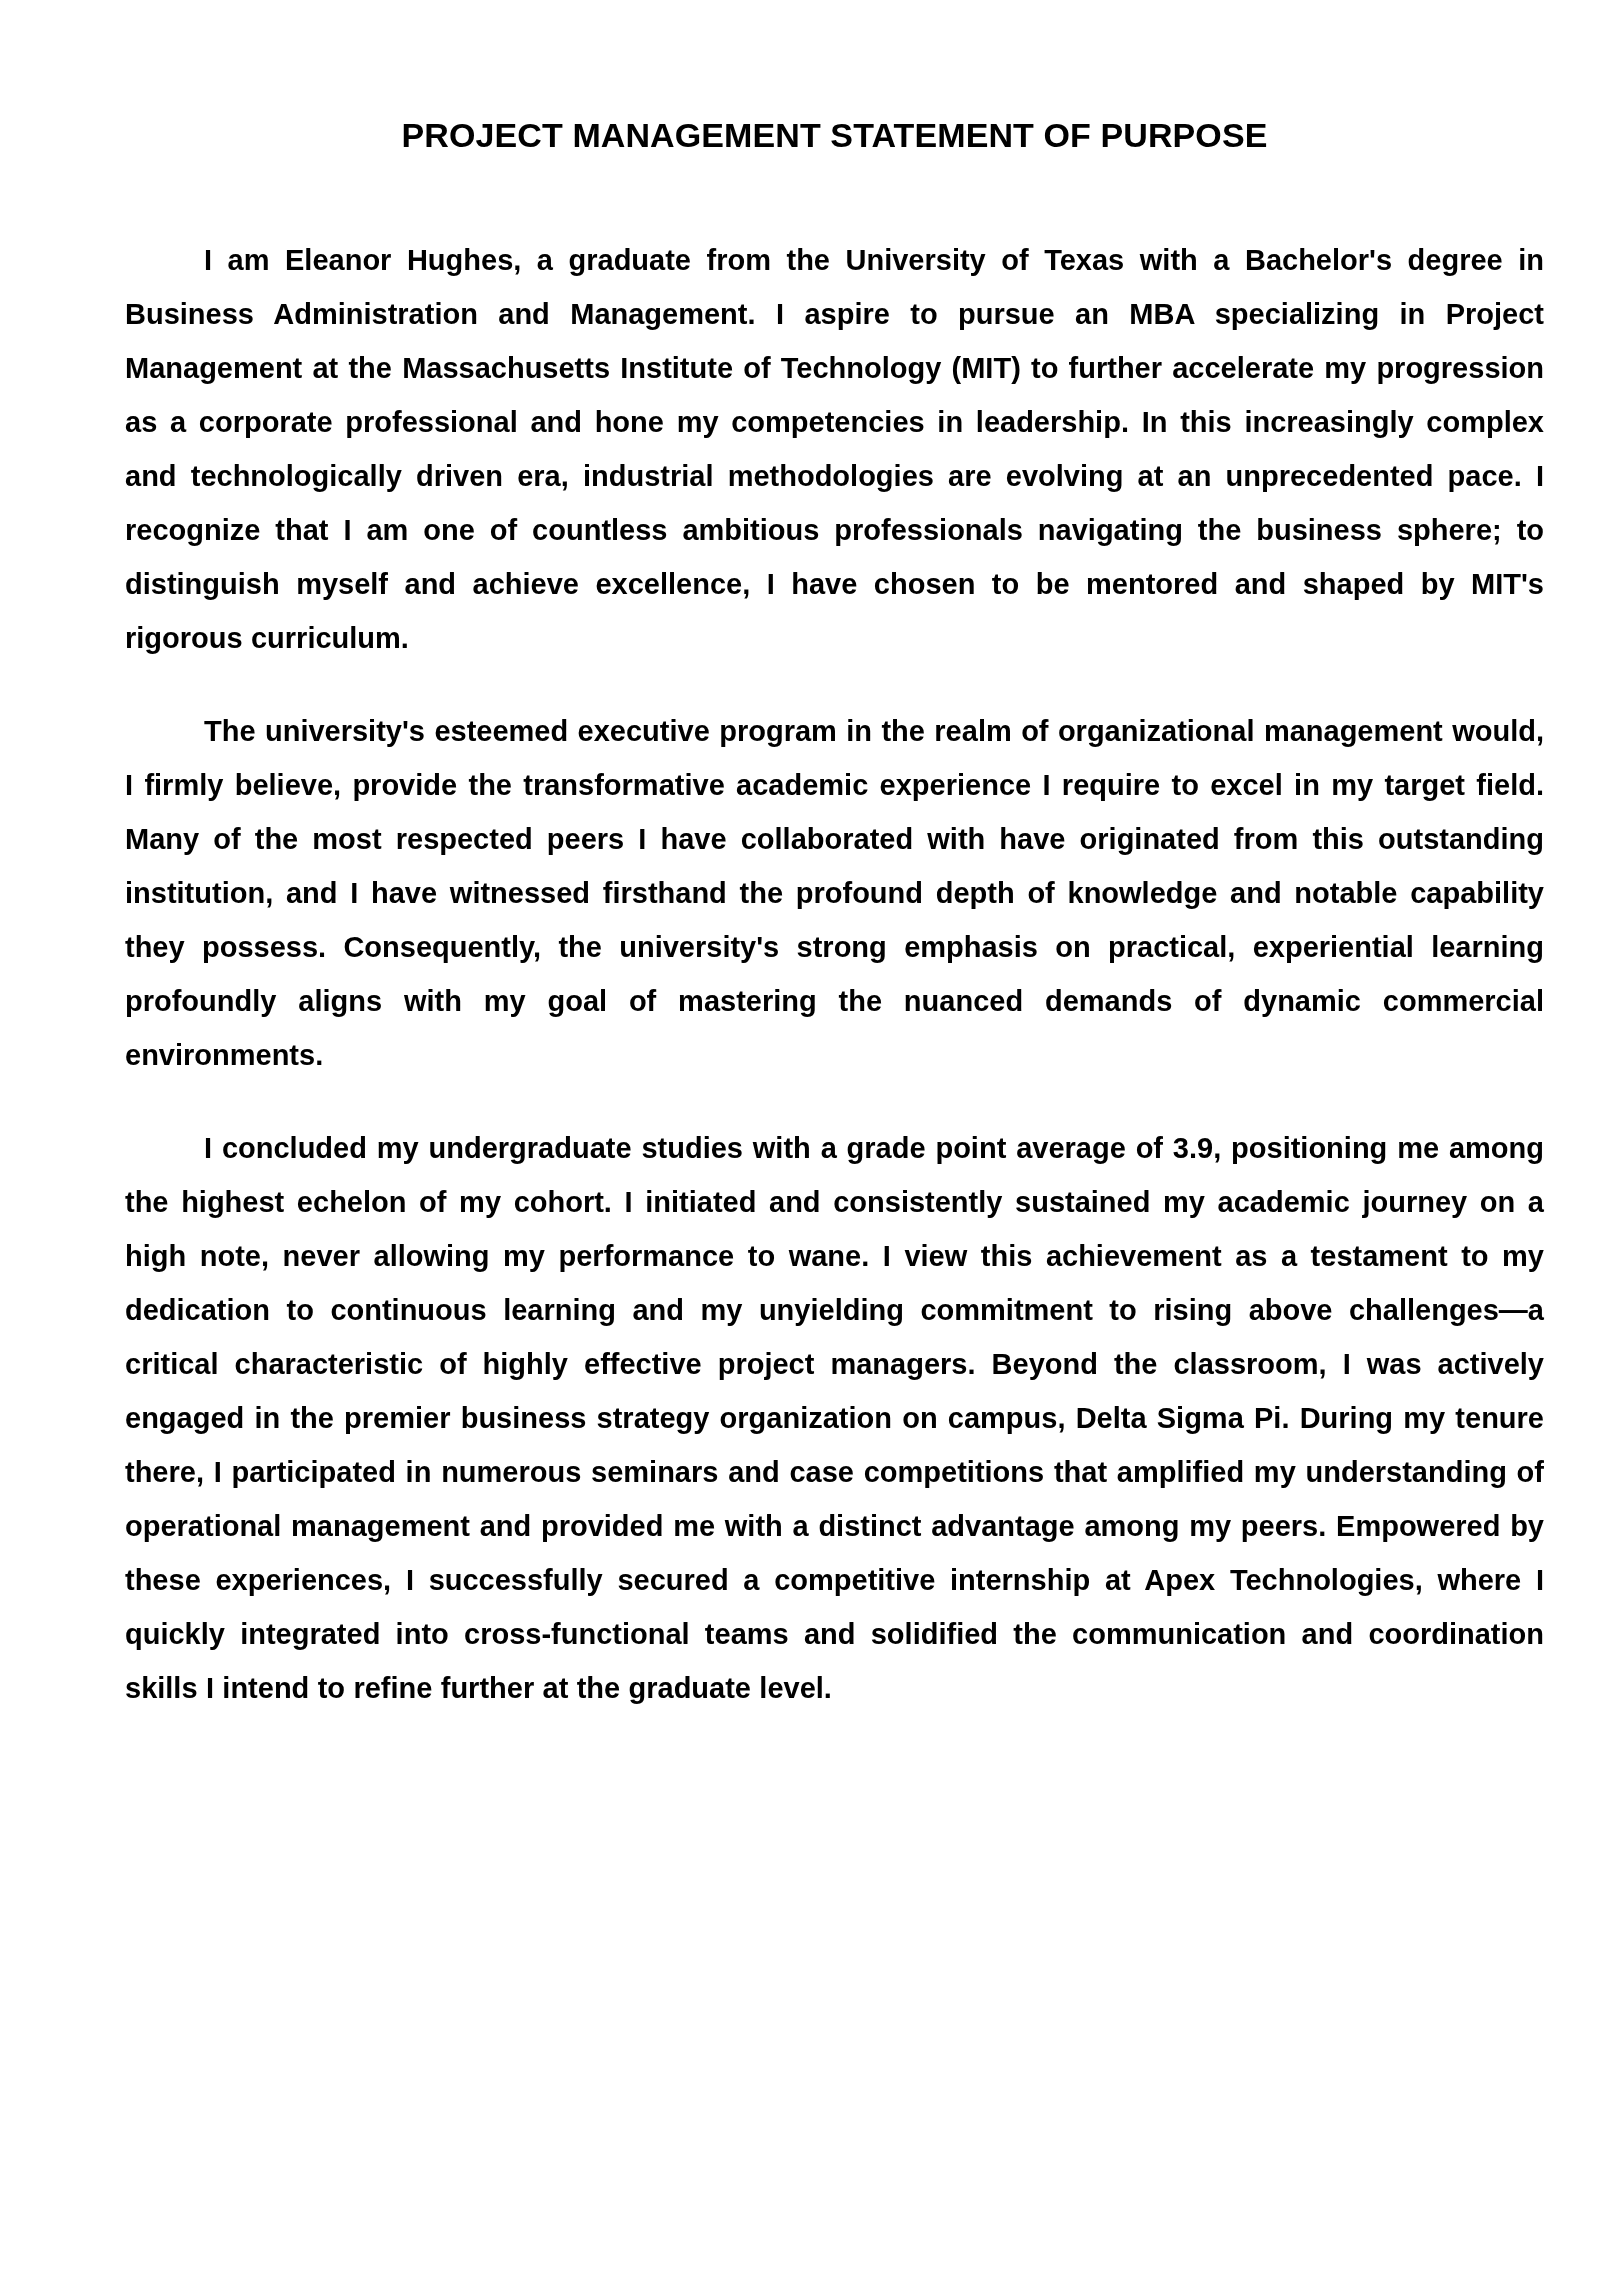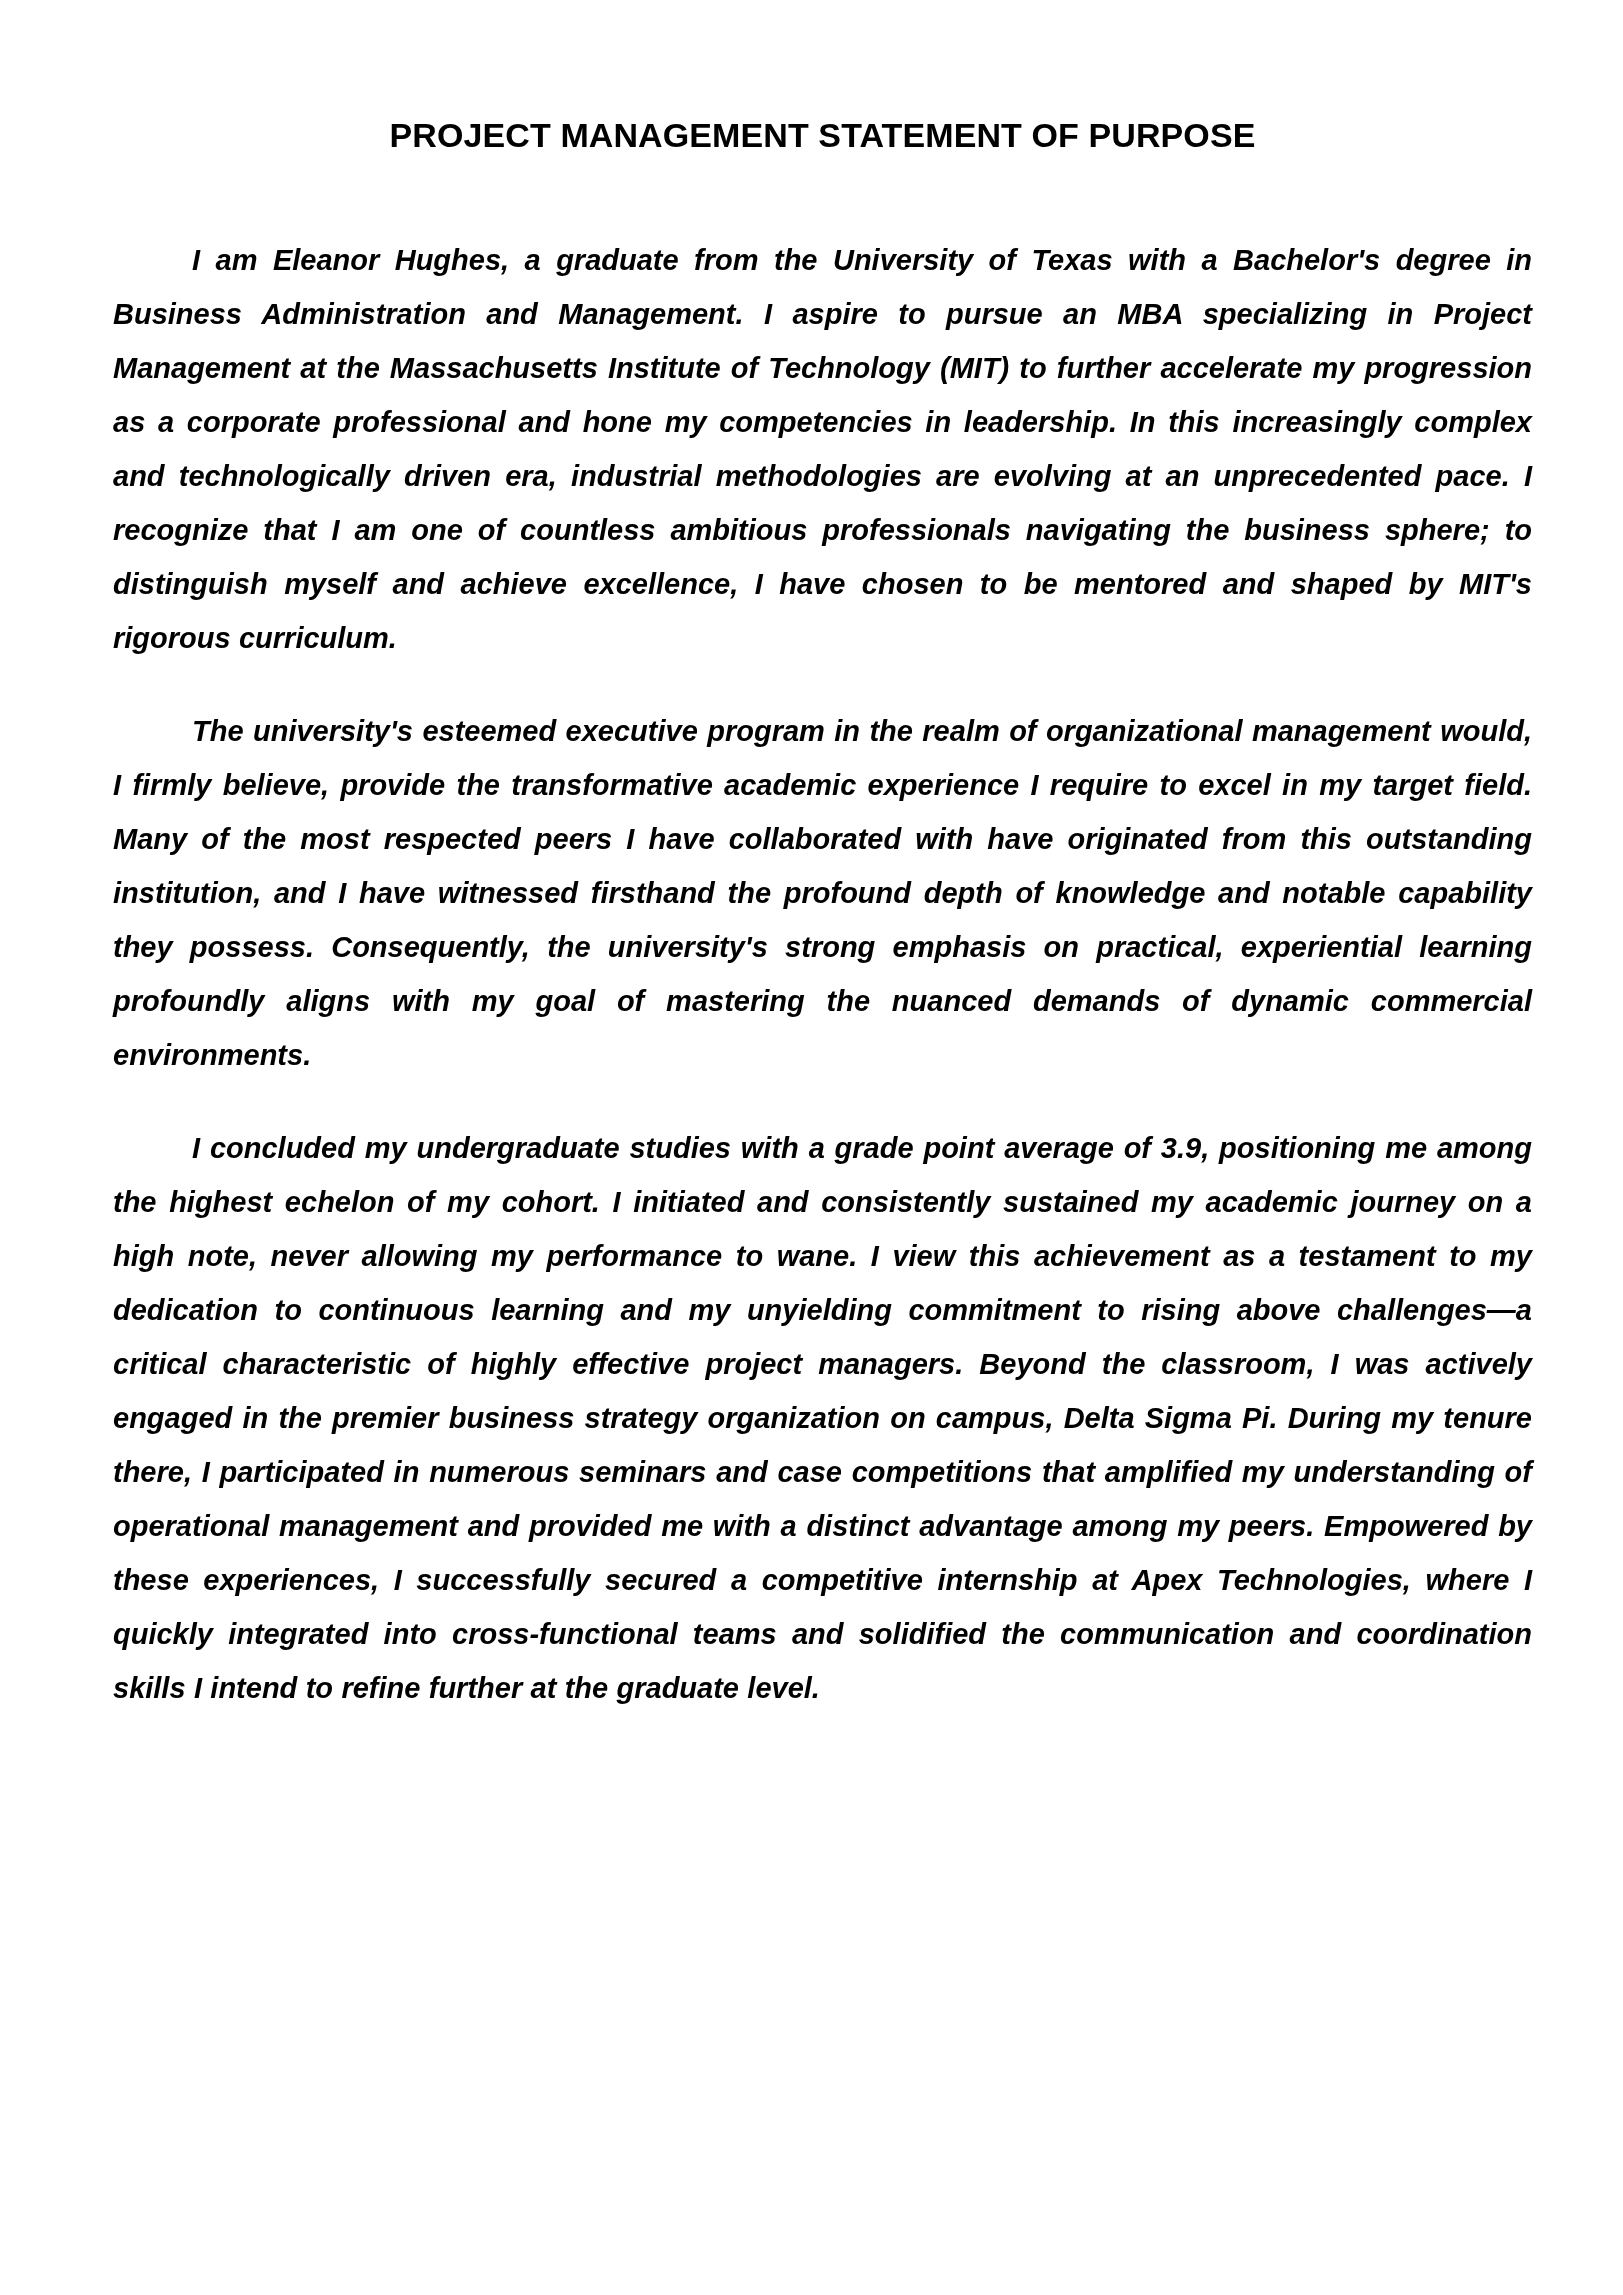--- a/index.html
+++ b/index.html
@@ -20,21 +20,21 @@
     width: 1623px;
     height: 2295px;
     background: #ffffff;
     box-sizing: border-box;
     padding: 0;
     overflow: hidden;
   }
 
   .content {
     position: absolute;
-    left: 113px;
+    left: 125px;
     top: 0;
     width: 1419px; 
   }
 
   .doc-title {
     margin: 0;
     padding: 0;
     text-align: center;
     font-size: 34px;
     font-weight: bold;
@@ -50,21 +50,20 @@
   .para {
     margin: 0 0 39px 0;
     text-align: justify;
     text-justify: inter-word;
     font-size: 29px;
     font-weight: bold;
     line-height: 54px;
     text-indent: 79px;
     hyphens: none;
     word-spacing: 0.3px;
-    font-style: italic;
   }
 
   .para:last-child {
     margin-bottom: 0;
   }
 </style>
 </head>
 <body>
 
 <div class="page">

